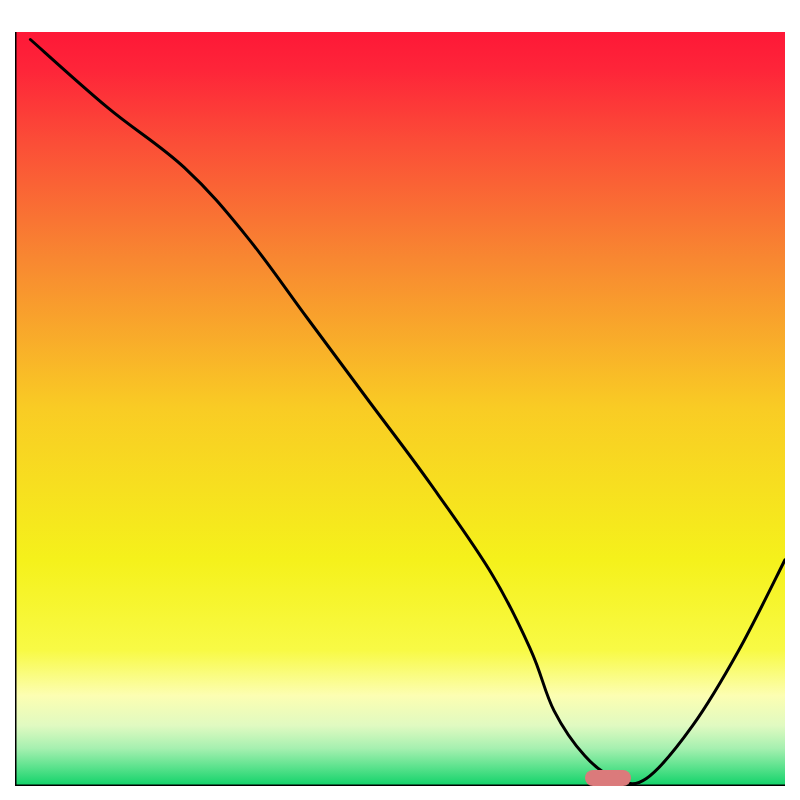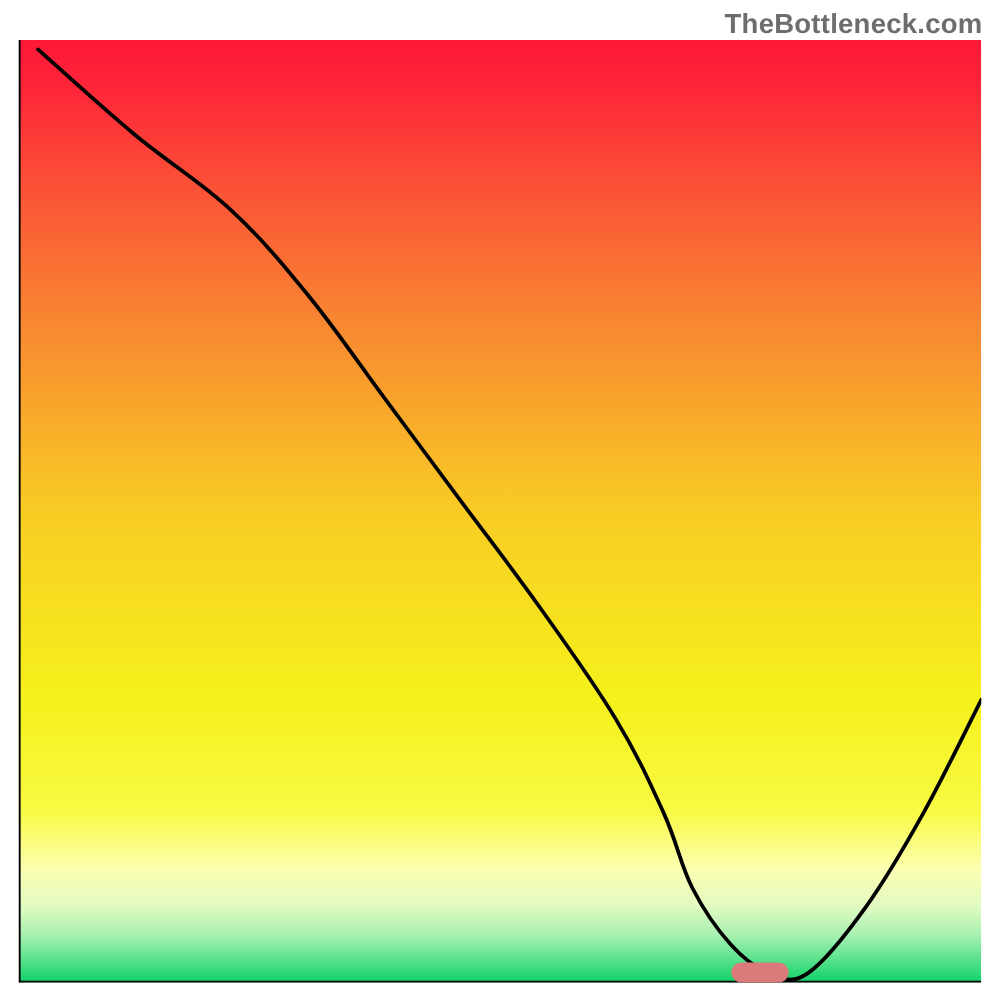--- a/index.html
+++ b/index.html
@@ -45,21 +45,20 @@
     border-radius: 9px;
     background: #db7a7b;
     transform: translate(-50%, -50%);
   }
 </style>
 </head>
 <body>
 
 <div class="stage">
 
-  <div class="watermark">TheBottleneck.com</div>
 
   <div class="plot">
     <svg viewBox="0 0 770 754" preserveAspectRatio="none">
       <defs>
         <linearGradient id="bg-grad" x1="0" y1="0" x2="0" y2="1">
 
         <stop offset="0%" stop-color="#fe1837"></stop>
             <stop offset="5%" stop-color="#fe2539"></stop>
             <stop offset="15%" stop-color="#fb4f37"></stop>
             <stop offset="30%" stop-color="#f88731"></stop>

